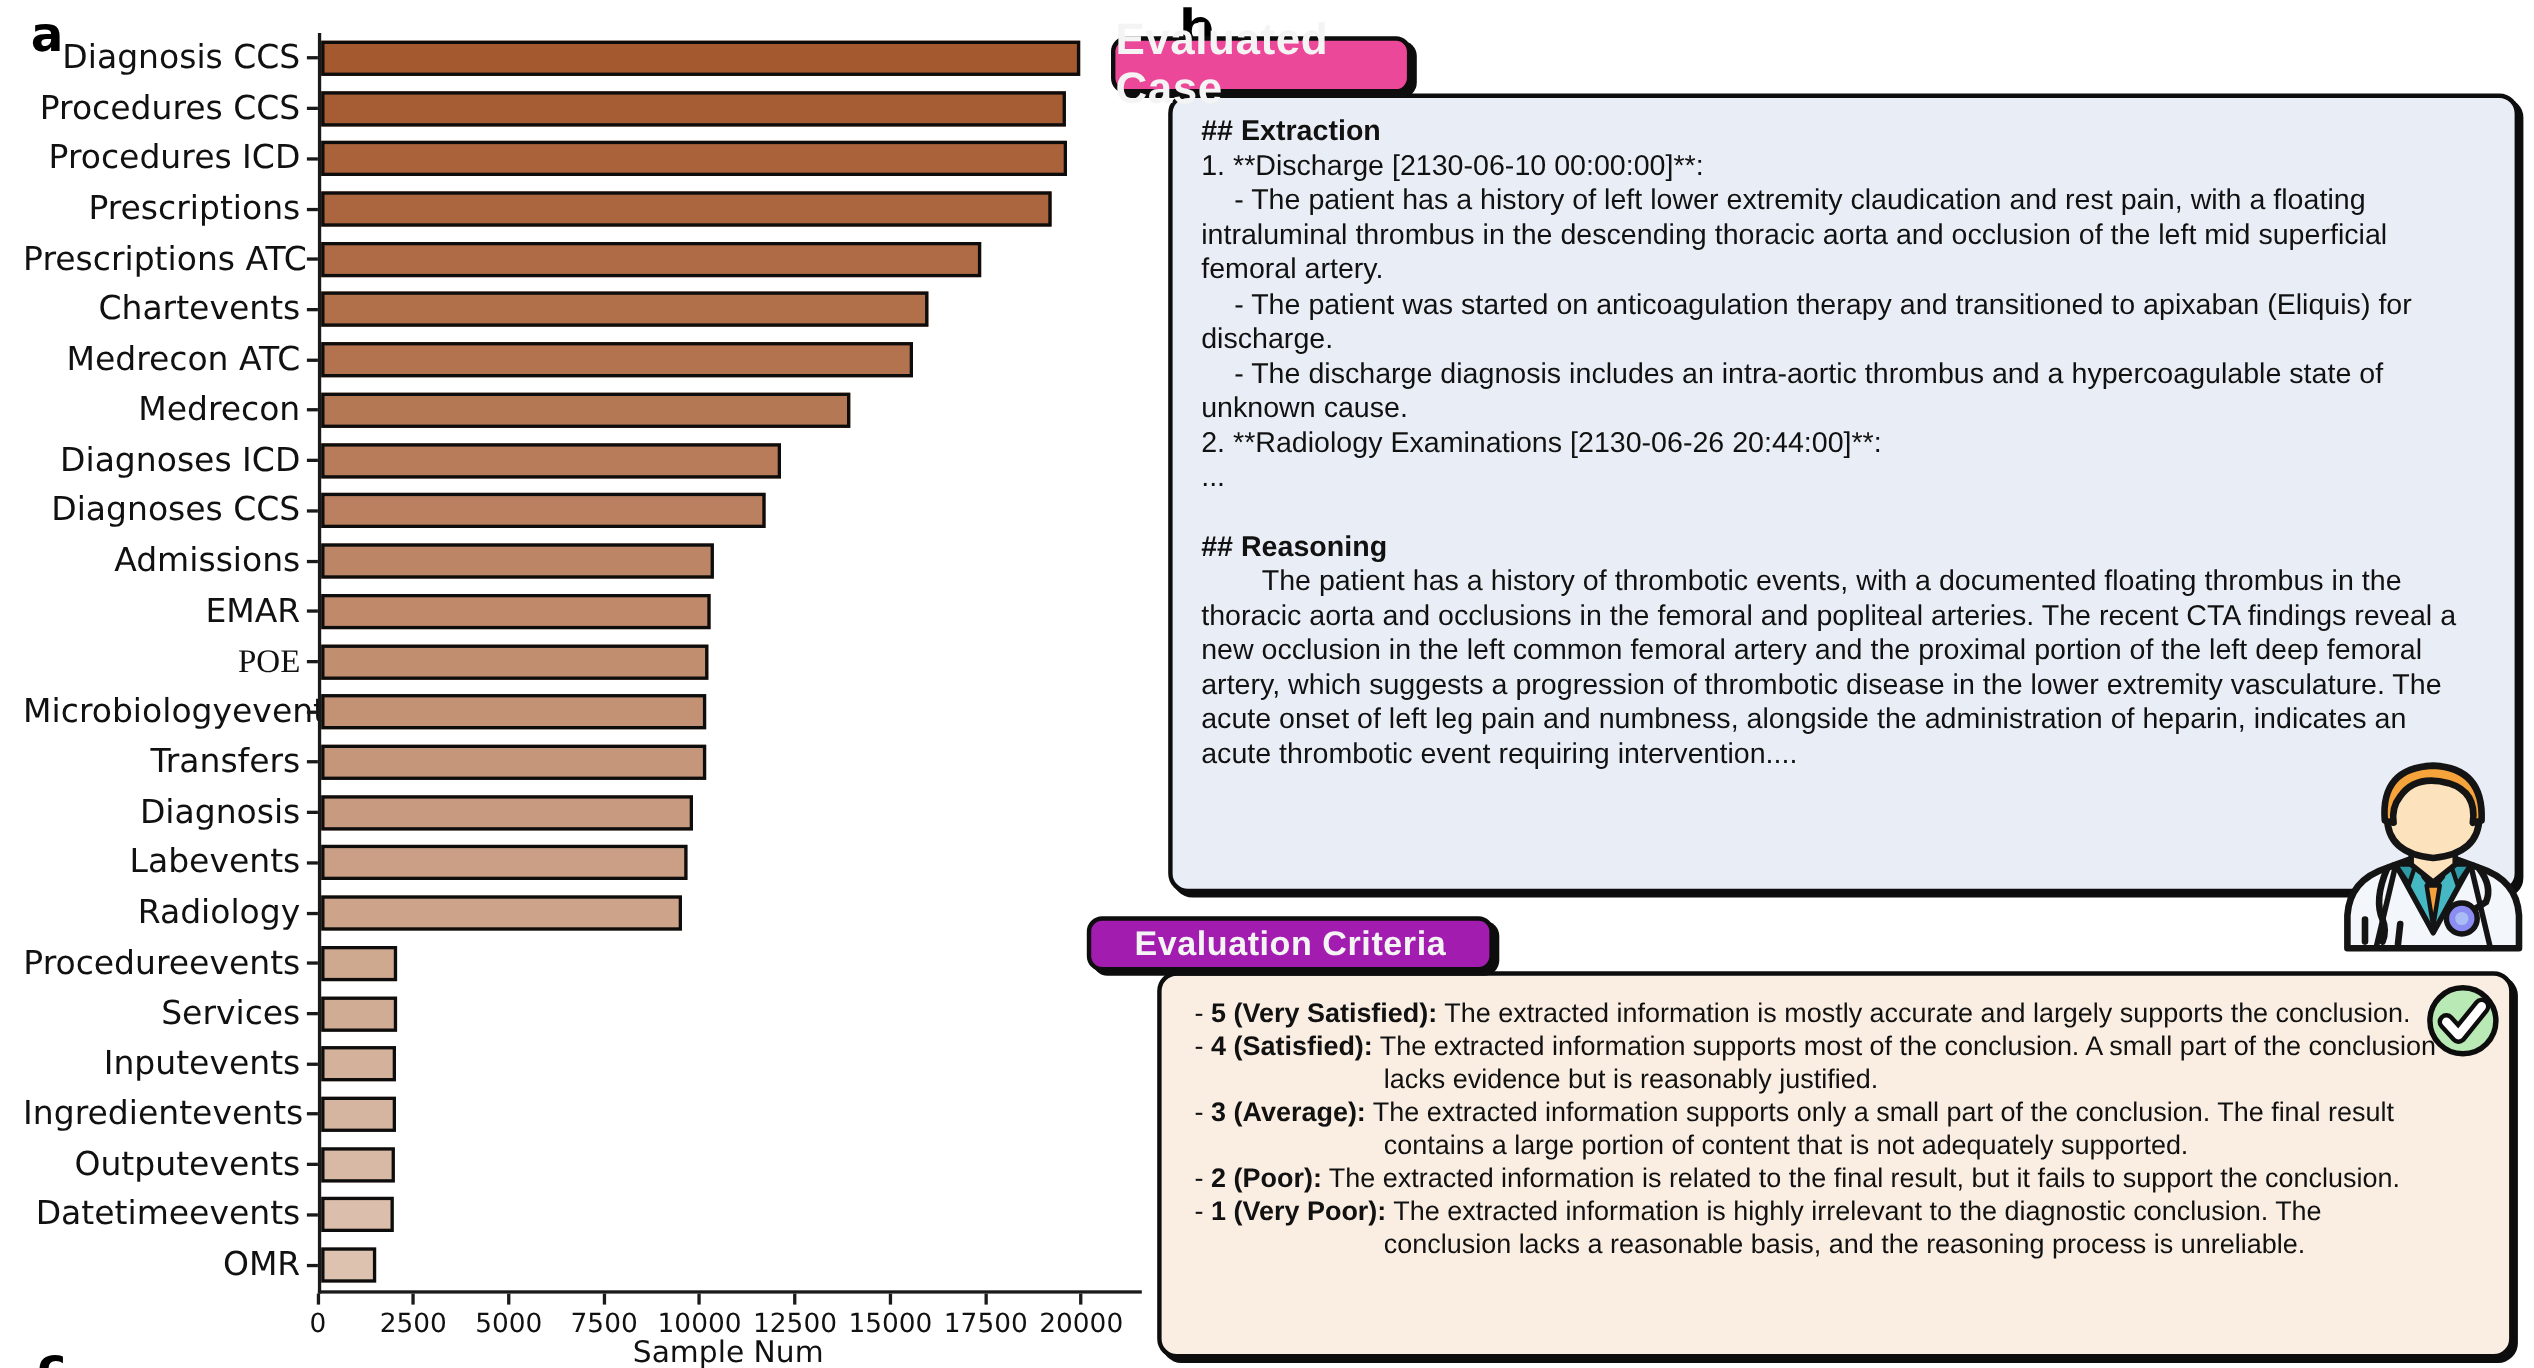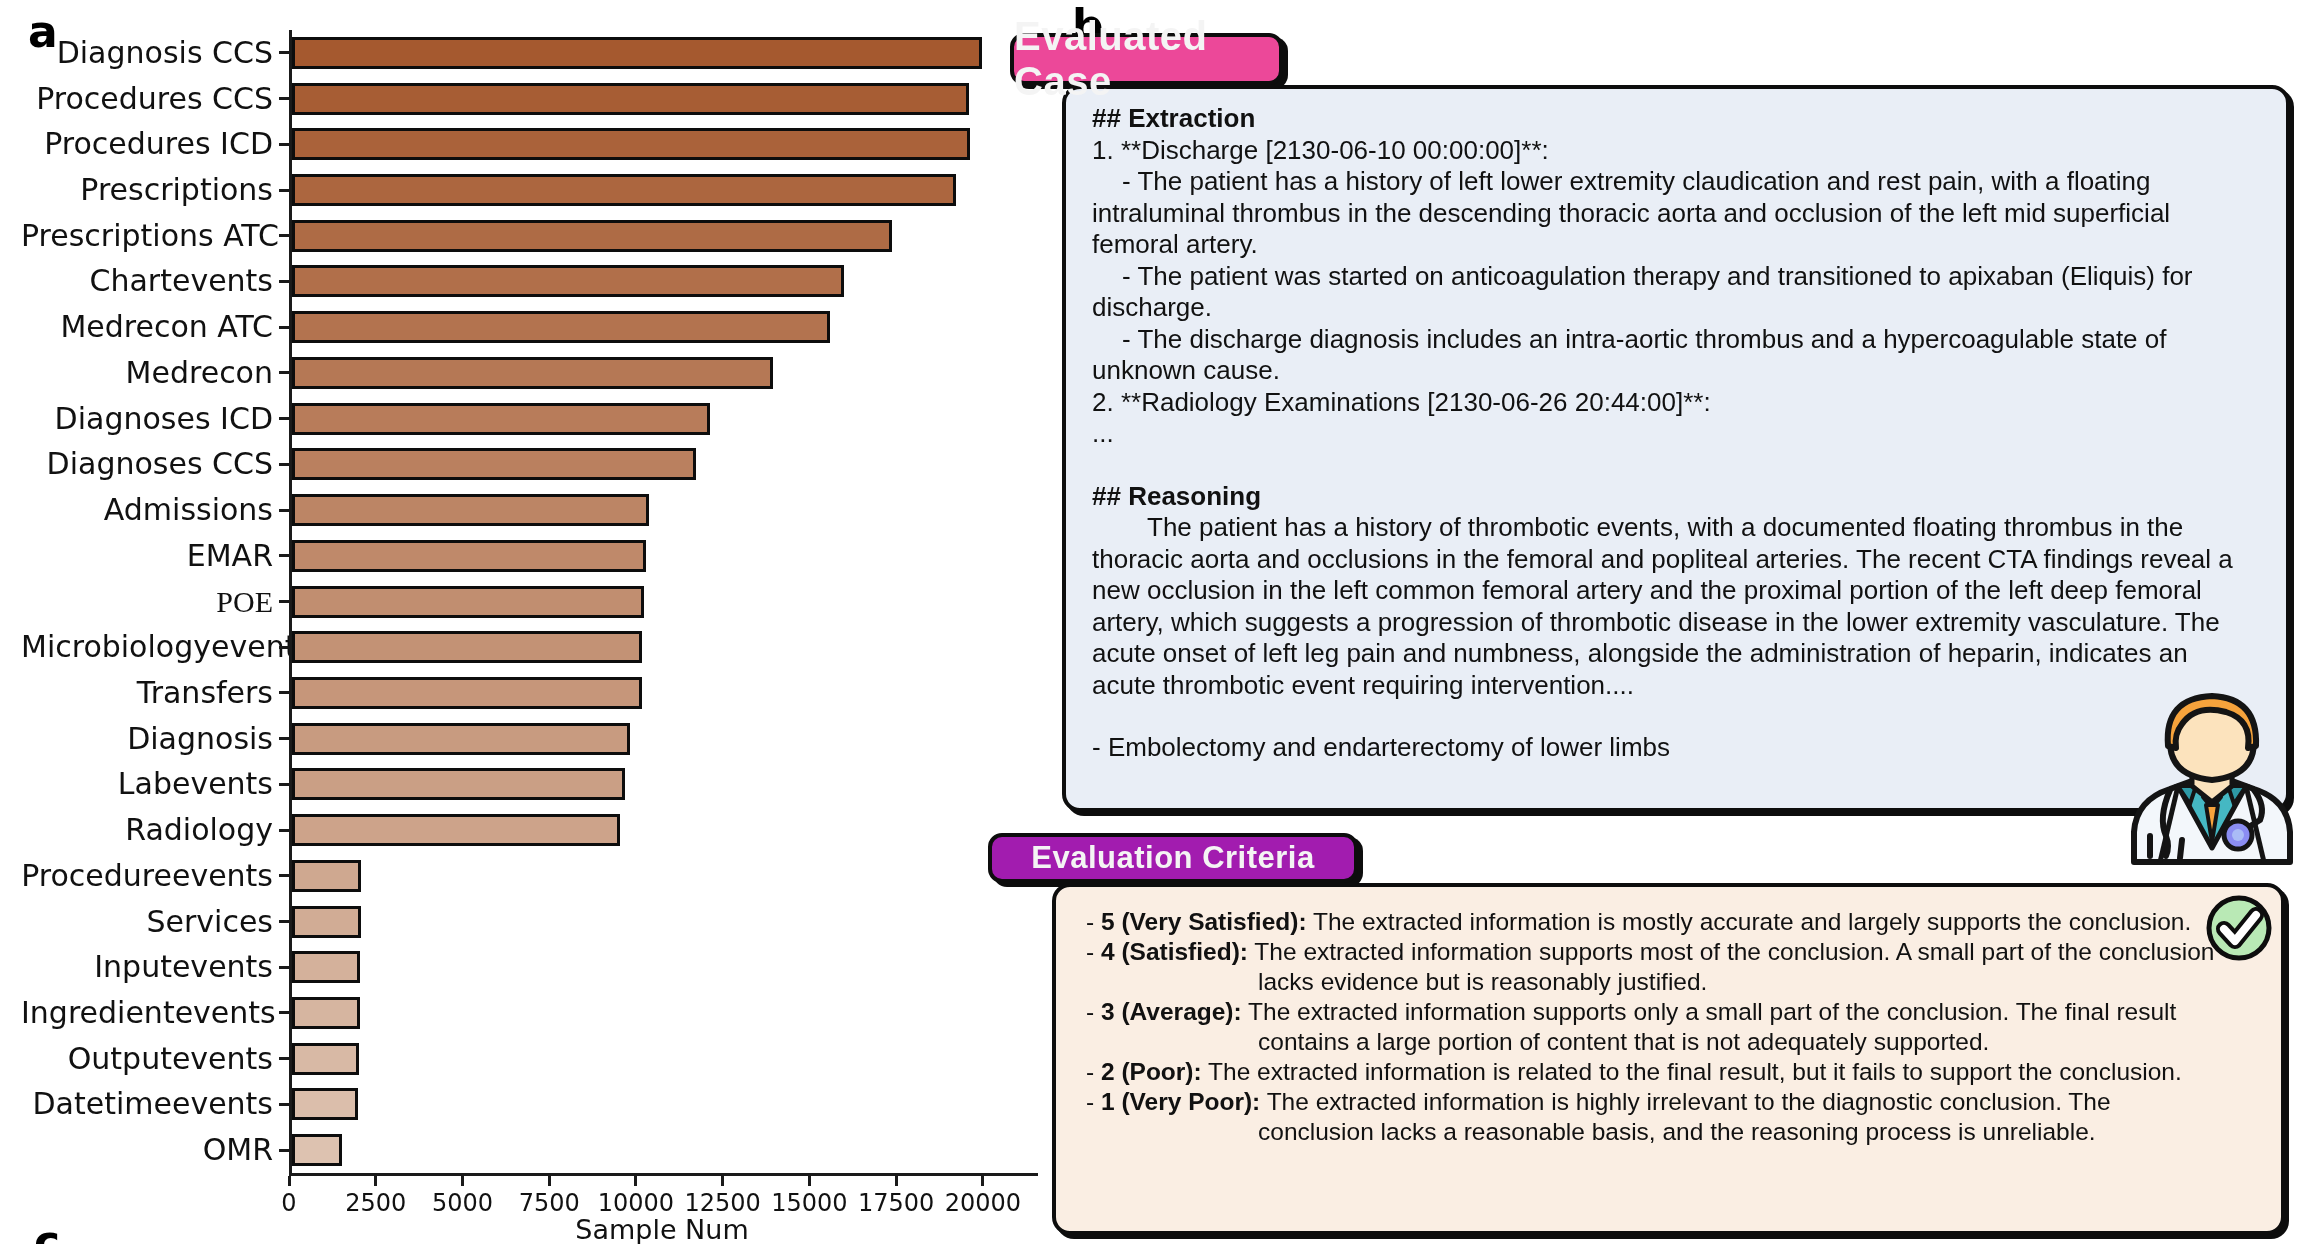--- a/index.html
+++ b/index.html
@@ -172,21 +172,20 @@
     <div class="para plain">1. **Discharge [2130-06-10 00:00:00]**:</div>
     <div class="para bullet">- The patient has a history of left lower extremity claudication and rest pain, with a floating intraluminal thrombus in the descending thoracic aorta and occlusion of the left mid superficial femoral artery.</div>
     <div class="para bullet">- The patient was started on anticoagulation therapy and transitioned to apixaban (Eliquis) for discharge.</div>
     <div class="para bullet">- The discharge diagnosis includes an intra-aortic thrombus and a hypercoagulable state of unknown cause.</div>
     <div class="para plain">2. **Radiology Examinations [2130-06-26 20:44:00]**:</div>
     <div class="para plain">...</div>
     <div class="para blank"></div>
     <div class="para header">## Reasoning</div>
     <div class="para reasoning">The patient has a history of thrombotic events, with a documented floating thrombus in the thoracic aorta and occlusions in the femoral and popliteal arteries. The recent CTA findings reveal a new occlusion in the left common femoral artery and the proximal portion of the left deep femoral artery, which suggests a progression of thrombotic disease in the lower extremity vasculature. The acute onset of left leg pain and numbness, alongside the administration of heparin, indicates an acute thrombotic event requiring intervention....</div>
     <div class="para blank"></div>
-    <div class="para plain">- Embolectomy and endarterectomy of lower limbs</div>
   </div>
 
 <svg id="doctor" width="172" height="176" viewBox="0 0 172 176">
 
   <path d="M8 172 L8 142 Q10 110 44 99 L74 88 L98 88 L128 99 Q162 110 164 142 L164 172 Q164 172 150 172 L22 172 Q8 172 8 172 Z" fill="#f3f7fb" stroke="#141414" stroke-width="6" stroke-linejoin="round"></path>
 
   <path d="M52 96 L86 158 L120 96 Z" fill="#45b8c3" stroke="#141414" stroke-width="5" stroke-linejoin="round"></path>
   <path d="M52 96 L70 96 L64 114 Z" fill="#2e9aa6" stroke="#141414" stroke-width="4"></path>
   <path d="M120 96 L102 96 L108 114 Z" fill="#2e9aa6" stroke="#141414" stroke-width="4"></path>
 

